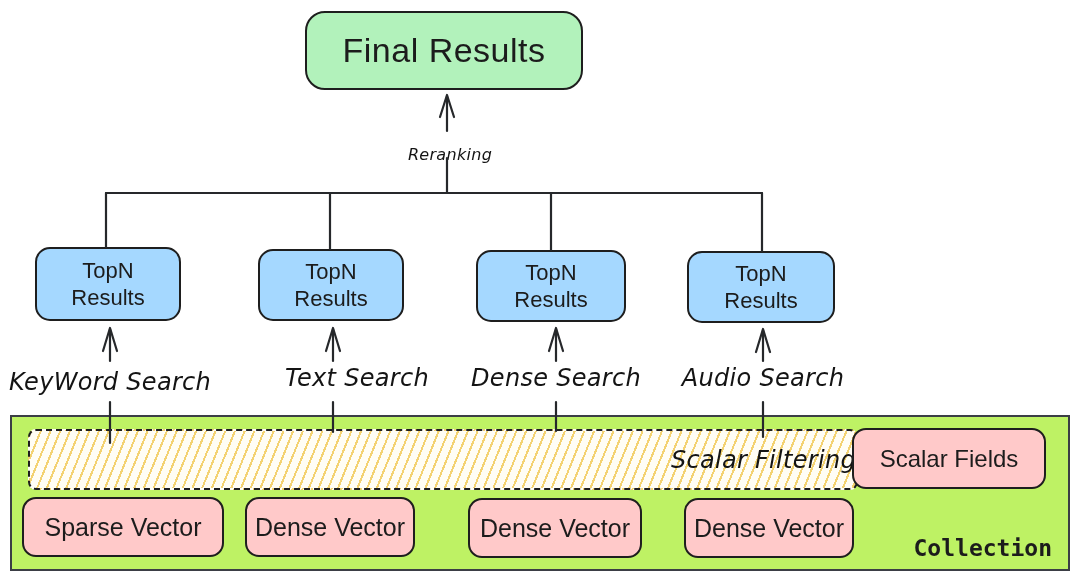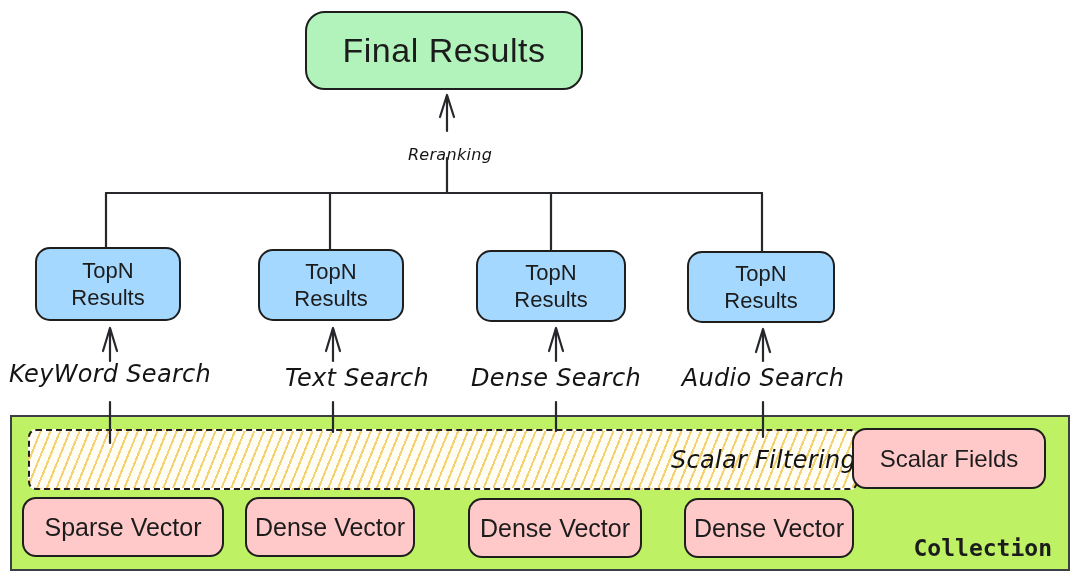--- a/index.html
+++ b/index.html
@@ -88,21 +88,21 @@
   </div>
   <div class="node blue topn" style="left:687px;top:251px;width:148px;height:72px;">
     <span><span>TopN</span><br><span>Results</span></span>
   </div>
 
   <div class="node green final" style="left:305px;top:11px;width:278px;height:79px;">
     <span>Final Results</span>
   </div>
 
   <div class="hand" style="left:450px;top:128px;font-size:16px;margin-top:17px;">Reranking</div>
-  <div class="hand" style="left:110px;top:360px;font-size:24px;">KeyWord Search</div>
+  <div class="hand" style="left:110px;top:368px;font-size:24px;">KeyWord Search</div>
   <div class="hand" style="left:333px;top:364px;font-size:24px;margin-left:24px;">Text Search</div>
   <div class="hand" style="left:556px;top:364px;font-size:24px;">Dense Search</div>
   <div class="hand" style="left:763px;top:364px;font-size:24px;">Audio Search</div>
 
   <svg class="wires" width="1080" height="580" viewBox="0 0 1080 580">
 
     <g>
       <path d="M447 131 V96"></path>
       <path d="M440 117 L447 95 L454 117"></path>
       <path d="M447 158 V193"></path>

